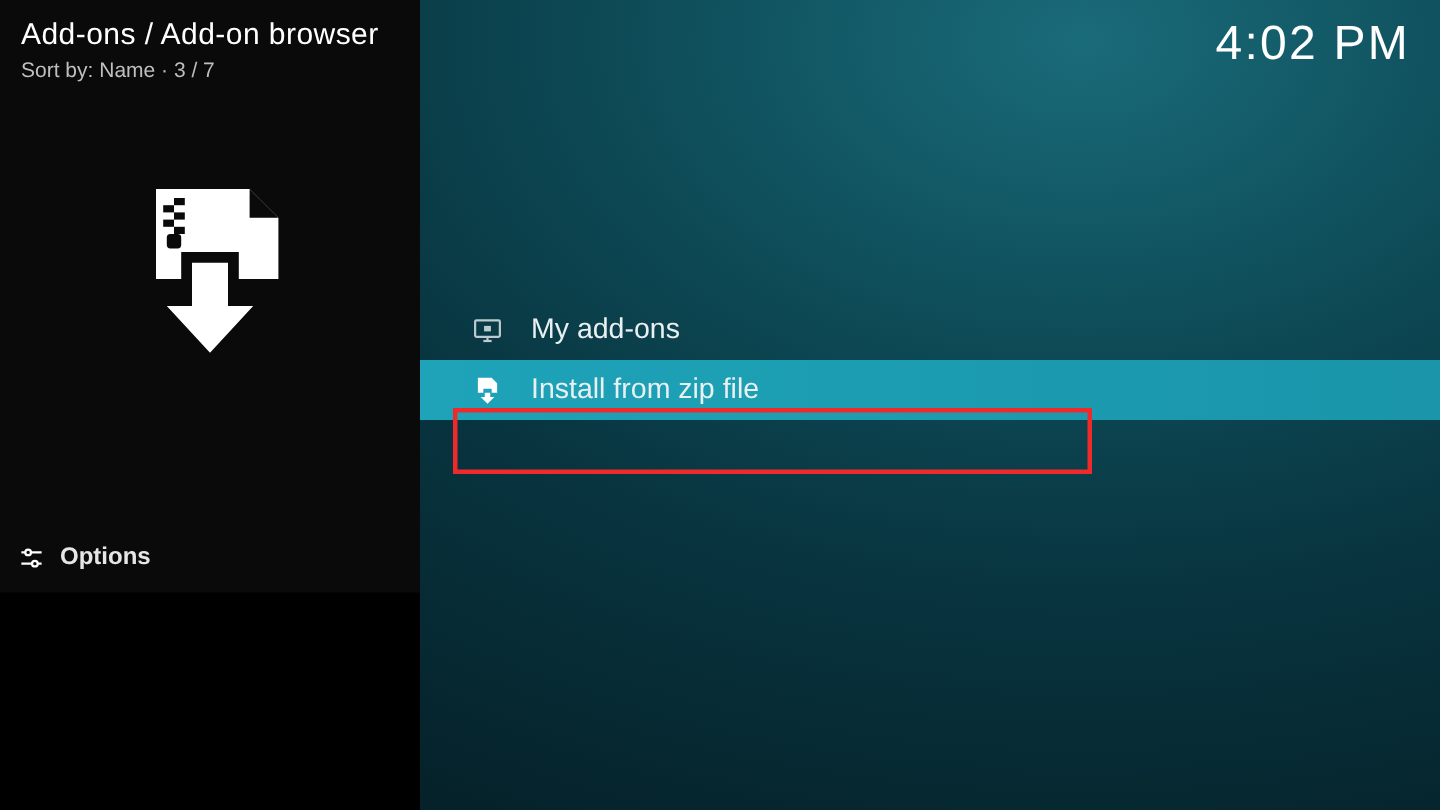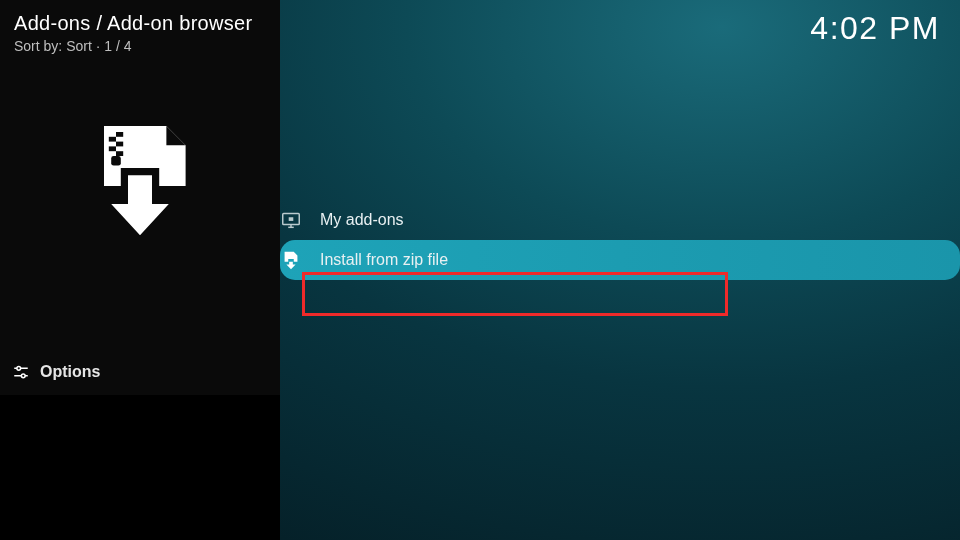--- a/index.html
+++ b/index.html
@@ -71,55 +71,55 @@
   .menu {
     position: absolute;
     top: 200px;
     left: 0;
     right: 0;
   }
   .menu-item {
     display: flex;
     align-items: center;
     height: 40px;
-    font-size: 16px;
+    padding-left: 34px;
+    font-size: 19px;
     color: #e8f0f2;
     position: relative;
   }
   .menu-item .icon-slot {
     width: 22px;
     height: 22px;
     margin-right: 18px;
     display: flex;
     align-items: center;
     justify-content: center;
     opacity: 0.8;
   }
   .menu-item .icon-slot svg { width: 100%; height: 100%; }
   .menu-item.selected {
     background: linear-gradient(to right, #1ea3b8 0%, #1a95aa 100%);
-    border-radius: 15px;
   }
   .menu-item.selected .icon-slot { opacity: 1; }
   .highlight-box {
     position: absolute;
     border: 3px solid #ef2a2a;
     pointer-events: none;
   }
 </style>
 </head>
 <body>
 
 <div class="sidebar">
   <div class="breadcrumb">Add-ons / Add-on browser</div>
   <div class="sortline">
     <span>Sort by:</span>
-    <span>Sort</span>
+    <span>Name</span>
     <span> · </span>
-    <span>1 / 4</span>
+    <span>3 / 7</span>
   </div>
   <div class="category-icon">
     <svg viewBox="0 0 100 100">
       <path fill="#fff" d="M20 5 L72 5 L88 21 L88 55 L66 55 L66 40 L34 40 L34 55 L20 55 Z"></path>
       <path fill="#000" d="M70 5 L70 23 L88 23 Z" opacity="0"></path>
       <path fill="#0a0a0a" d="M72 5 L88 21 L72 21 Z"></path>
 
       <rect fill="#0a0a0a" x="30" y="10" width="6" height="4"></rect>
       <rect fill="#0a0a0a" x="24" y="14" width="6" height="4"></rect>
       <rect fill="#0a0a0a" x="30" y="18" width="6" height="4"></rect>

